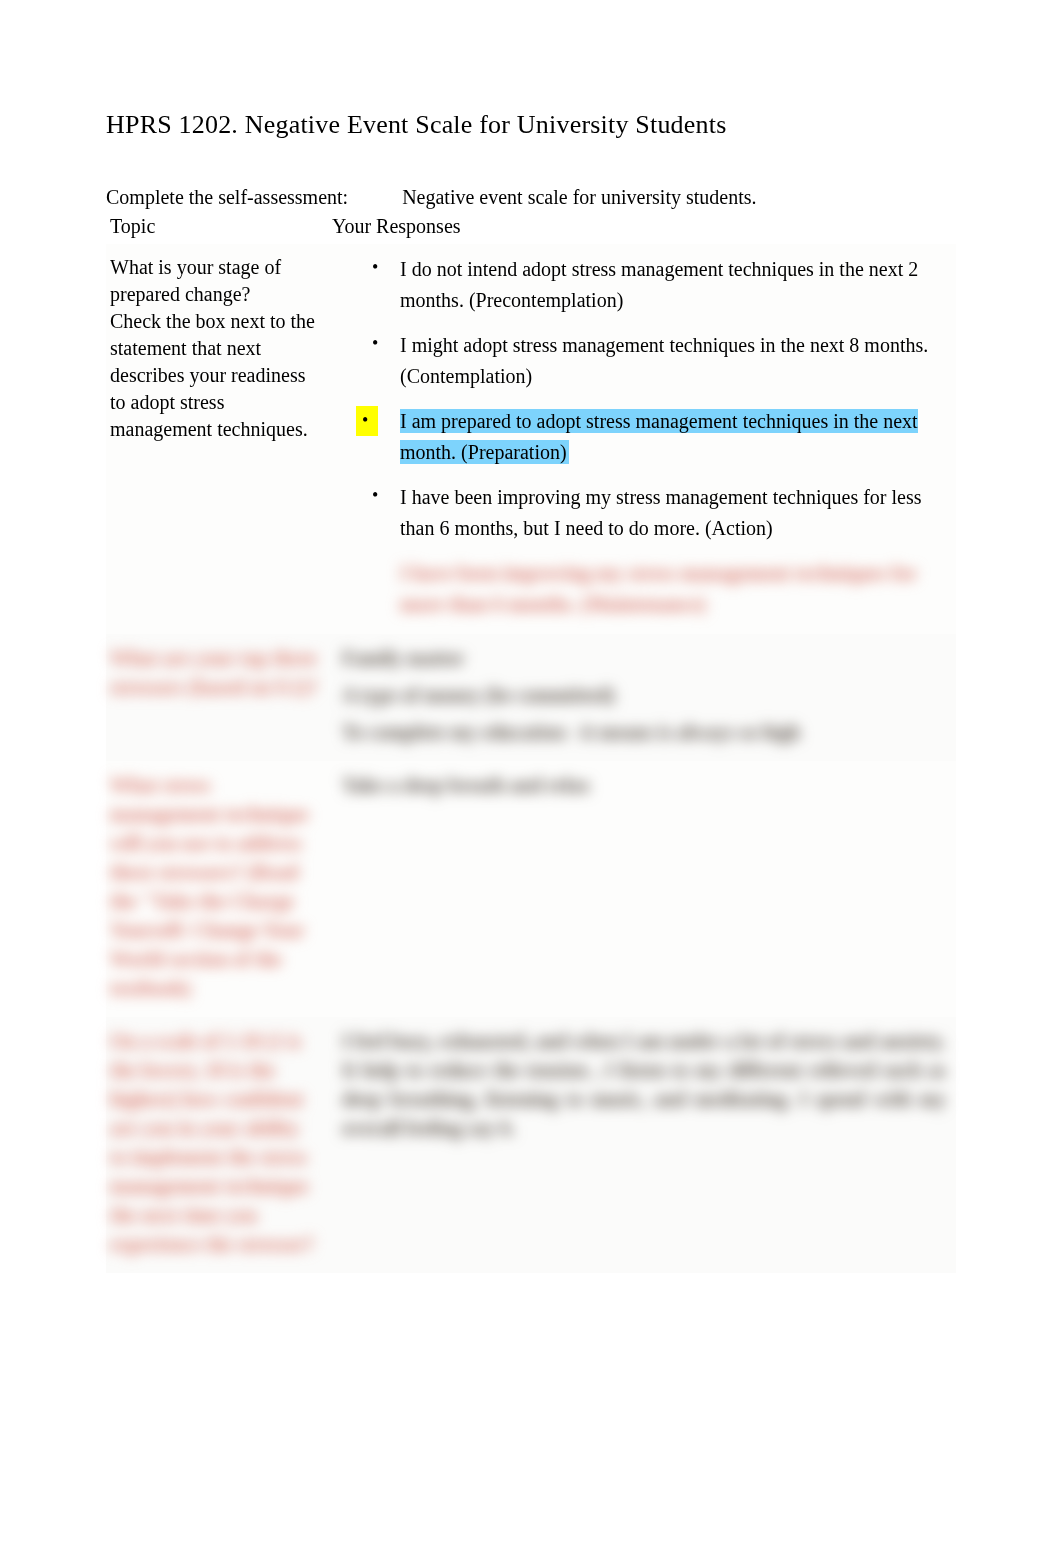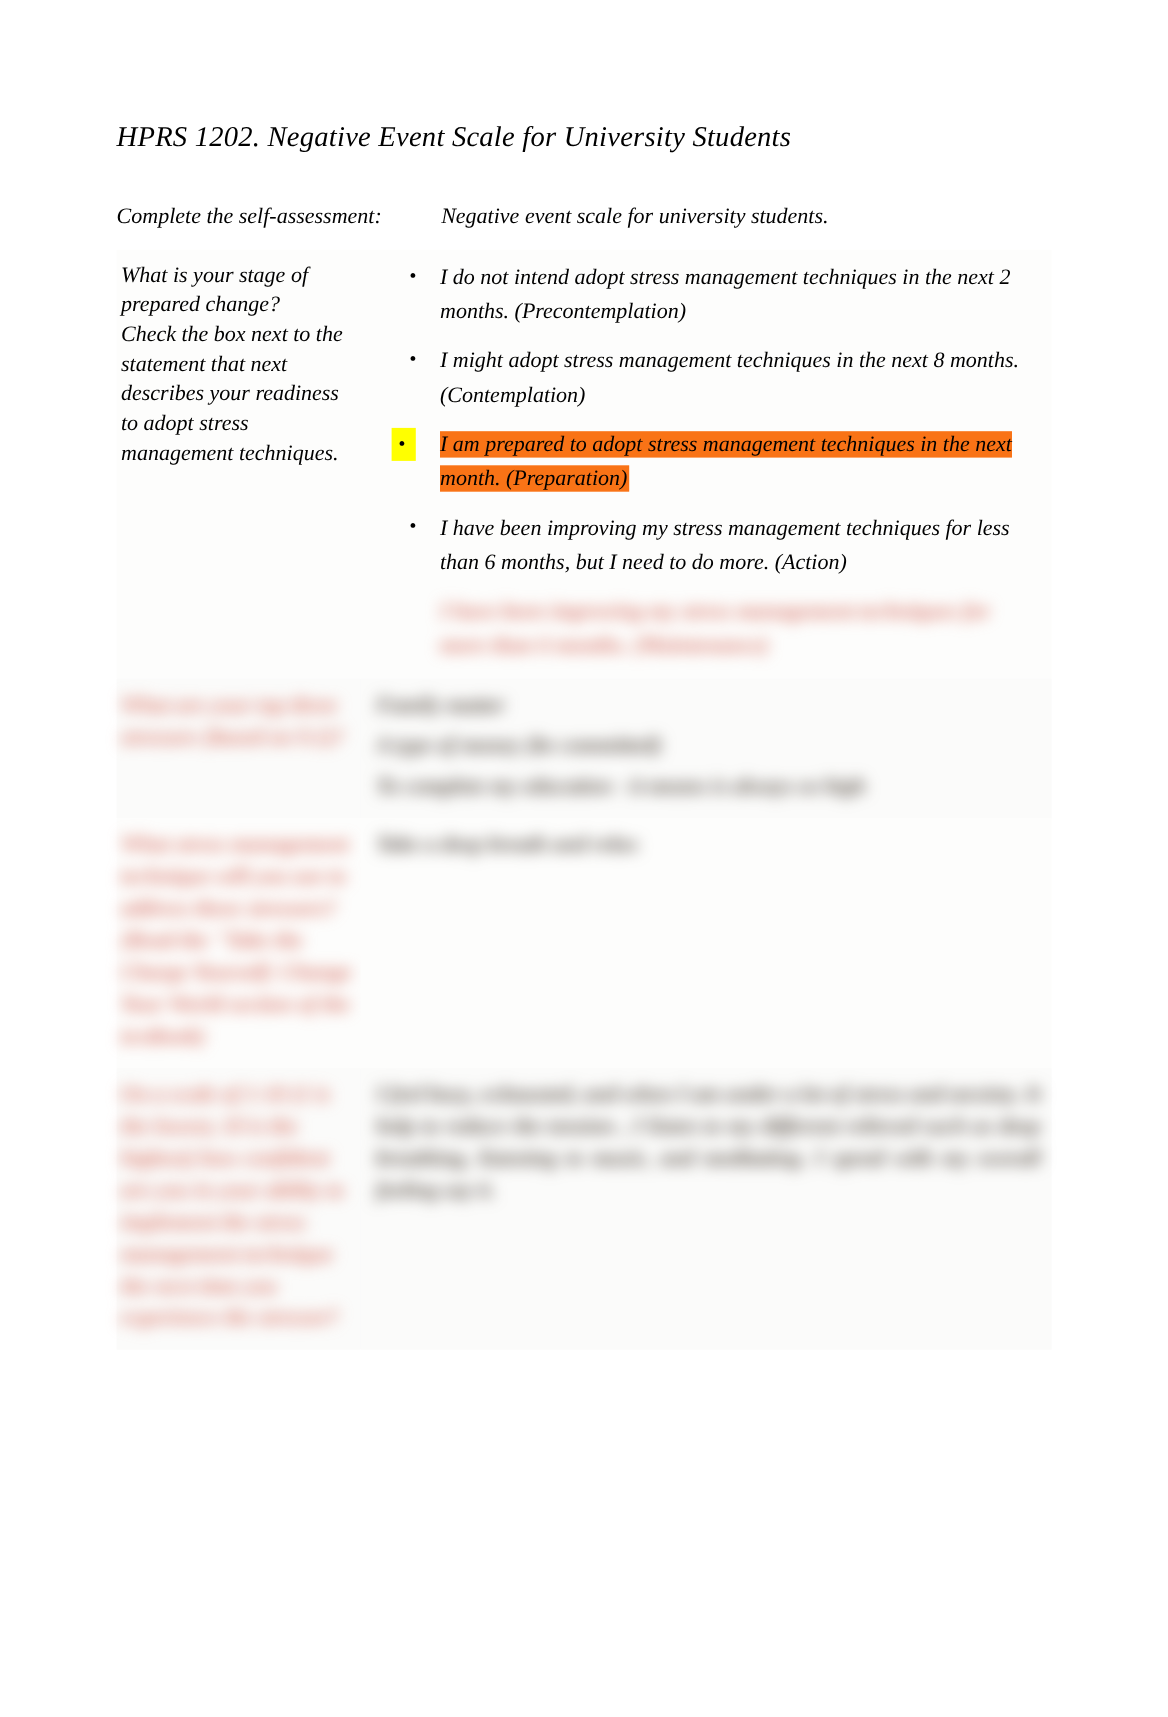--- a/index.html
+++ b/index.html
@@ -1,40 +1,38 @@
 <!DOCTYPE html>
 <html><head>
   <meta charset="utf-8">
   <style>
     * {
       margin: 0;
       padding: 0;
       box-sizing: border-box;
-      font-style: italic;
     }
     
     body {
       background: #ffffff;
       font-family: "Times New Roman", Times, serif;
       width: 1062px;
       height: 1561px;
       padding: 110px 106px 0 106px;
       color: #000000;
     }
     
     .page-title {
       font-size: 26px;
       font-weight: normal;
       margin-bottom: 46px;
       letter-spacing: 0.2px;
     }
     
     .intro-line {
       font-size: 20px;
-      margin-bottom: 18px;
     }
     
     .intro-label { display: inline; }
     .intro-gap { display: inline-block; width: 44px; }
     .intro-value { display: inline; }
     
     .table {
       width: 100%;
       border-collapse: separate;
       border-spacing: 0;
@@ -90,21 +88,21 @@
     }
     .bullets li:last-child { margin-bottom: 0; }
     .bullets li .bullet-dot {
       position: absolute;
       left: 0;
       top: 0;
       font-size: 18px;
     }
     
     .hl-line {
-      background: #f97316;
+      background: #7dd3fc;
       display: inline;
       padding: 1px 2px 1px 0;
     }
     .hl-bullet {
       background: #ffff00;
       padding: 1px 10px 1px 6px;
       margin-left: -16px;
     }
     
     
@@ -143,20 +141,24 @@
 <h1 class="page-title">HPRS 1202. Negative Event Scale for University Students</h1>
 
 <div class="intro-line">
   <span class="intro-label">Complete the self-assessment:</span>
   <span class="intro-gap"></span>
   <span class="intro-value">Negative event scale for university students.</span>
 </div>
 
 <table class="table">
   <tbody>
+      <tr class="thead-row">
+    <td class="th th-left">Topic</td>
+    <td class="th">Your Responses</td>
+  </tr>
 
   <tr class="tr row-1">
     <td class="left-cell">
       <span>What is your stage of prepared change?</span>
       <span style="display:inline-block; width:22px;"></span>
       <span>Check the box next to the statement that next describes your readiness to adopt stress management techniques.</span>
     </td>
     <td class="right-cell">
       <ul class="bullets">
         <li>

